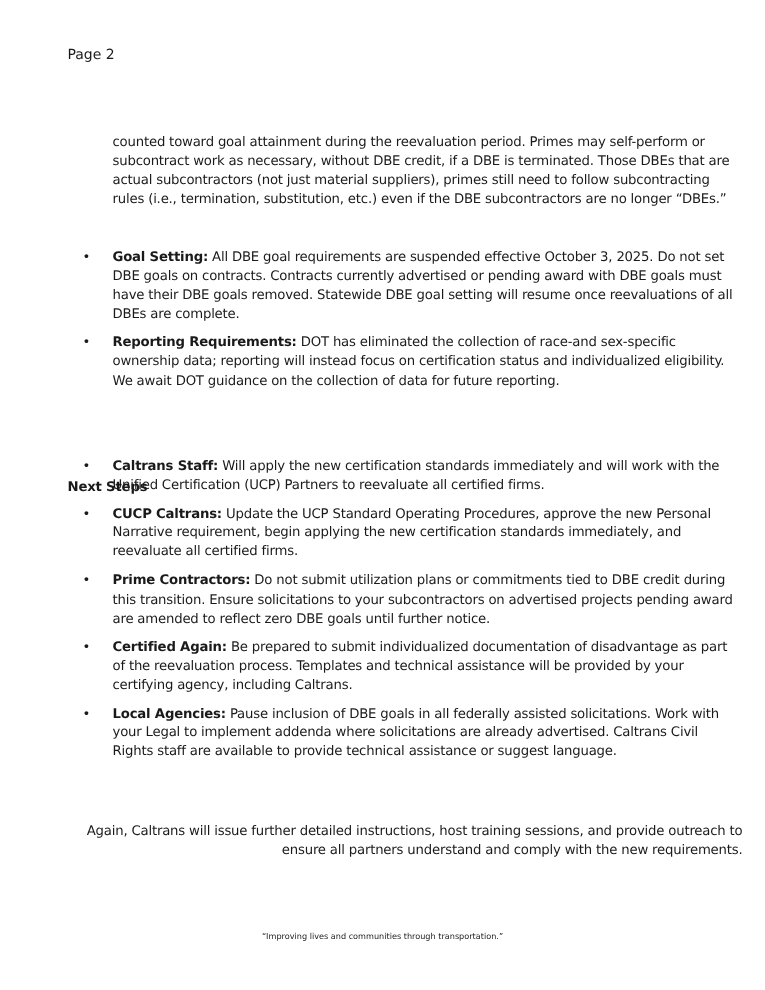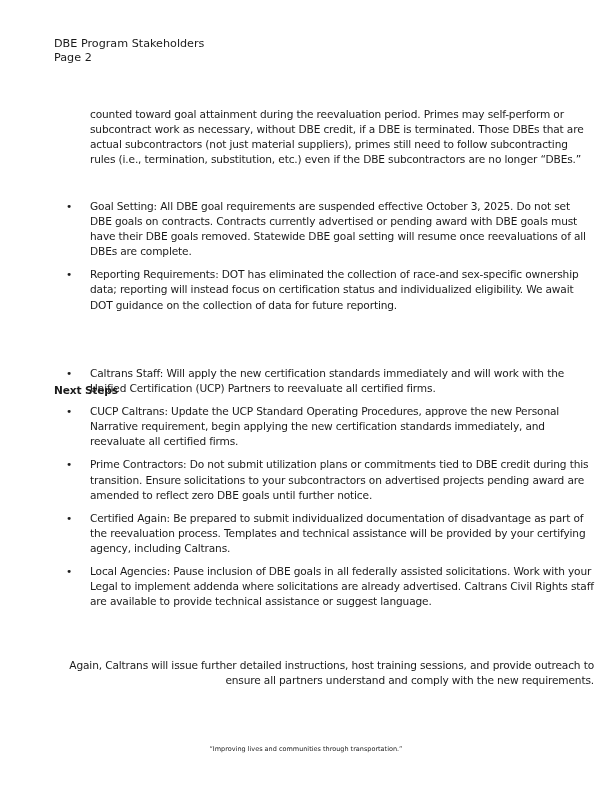--- a/index.html
+++ b/index.html
@@ -7,32 +7,31 @@
     width: 612px; height: 792px; position: relative; overflow: hidden;
     font-family: "DejaVu Sans", sans-serif; color: #1a1a1a;
   }
   .header { position: absolute; left: 54px; top: 37px; font-size: 11.2px; line-height: 14.2px; }
   .header div { white-space: nowrap; }
   .body-text { font-size: 10.6px; line-height: 15.1px; letter-spacing: -0.15px; }
   .cont { position: absolute; left: 90px; top: 107px; width: 500px; }
   .bullets { position: absolute; left: 54px; width: 540px; margin: 0; padding: 0; list-style: none; }
   .bullets li { position: relative; padding-left: 36px; margin-bottom: 8px; }
   .bullets li .dot { position: absolute; left: 12px; top: 0; }
-  .bullets li b { font-weight: normal; }
+  .bullets li b { font-weight: bold; }
   .b1 { top: 199px; }
   .next-steps { position: absolute; left: 54px; top: 343px; font-weight: bold; margin-top: 40px; }
   .b2 { top: 366px; }
   .closing { position: absolute; left: 54px; top: 658px; width: 540px; text-align: right; }
   .footer { position: absolute; left: 0; width: 612px; top: 745px; text-align: center; font-size: 6.5px; color: #222; }
 </style>
 </head>
 <body>
 
 <div class="header">
-  <div>DBE Program Stakeholders</div>
   <div>Page 2</div>
 </div>
 
 <div class="cont body-text">counted toward goal attainment during the reevaluation period. Primes may self-perform or subcontract work as necessary, without DBE credit, if a DBE is terminated. Those DBEs that are actual subcontractors (not just material suppliers), primes still need to follow subcontracting rules (i.e., termination, substitution, etc.) even if the DBE subcontractors are no longer “DBEs.”</div>
 
 <ul class="bullets b1 body-text">
   <li>
     <span class="dot">•</span>
     <b>Goal Setting:</b><span> All DBE goal requirements are suspended effective October 3, 2025. Do not set DBE goals on contracts. Contracts currently advertised or pending award with DBE goals must have their DBE goals removed. Statewide DBE goal setting will resume once reevaluations of all DBEs are complete.</span>
   </li>

